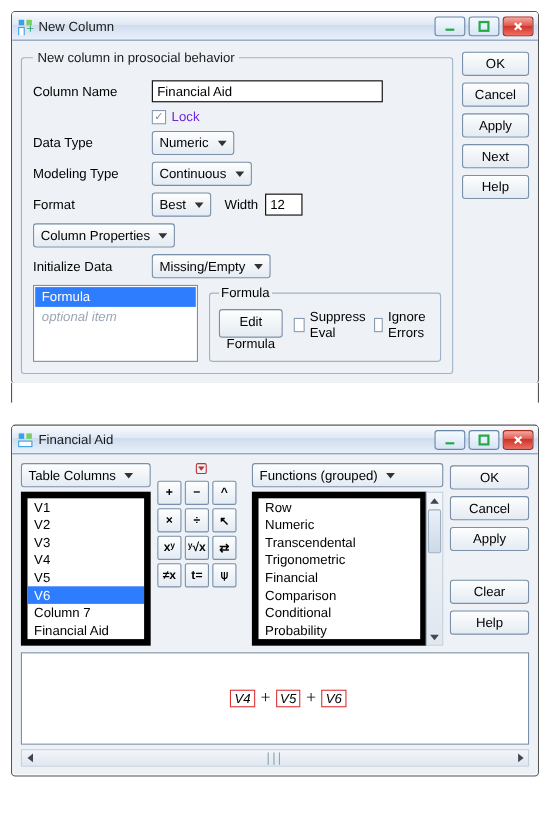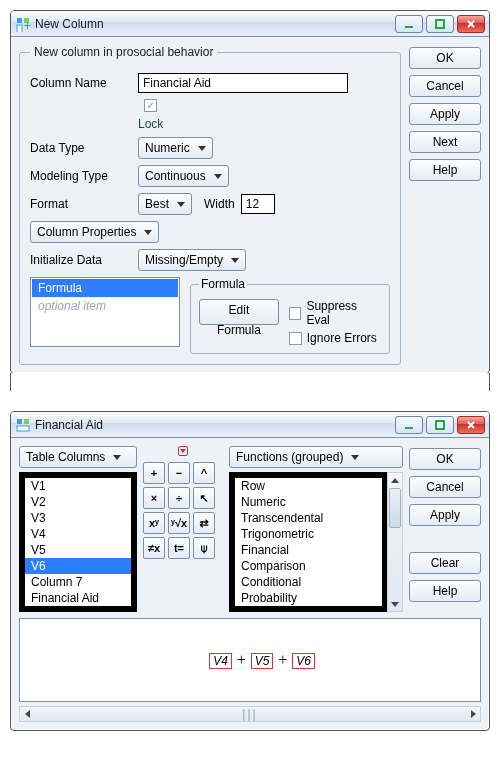--- a/index.html
+++ b/index.html
@@ -22,21 +22,21 @@
   fieldset.group { border:1px solid #9fb3c8; border-radius:3px; padding:8px 10px 10px; margin:0; }
   fieldset.group > legend { padding:0 4px; color:#1a1a1a; }
   .row { display:flex; align-items:center; gap:6px; margin:6px 0; }
   .lbl { width:102px; color:#000; }
   .textin { border:1px solid #000; padding:2px 4px; height:20px; background:#fff; }
   .select { display:flex; align-items:center; gap:4px; height:22px; border:1px solid #7a8fa8; border-radius:3px; background:linear-gradient(#fdfefe,#e4ebf3); padding:0 6px; }
   .select .tri { width:0;height:0;border-left:4px solid transparent;border-right:4px solid transparent;border-top:5px solid #333; margin-left:4px; }
   .chk { width:13px; height:13px; border:1px solid #8a9aae; background:#fff; display:inline-flex; align-items:center; justify-content:center; }
   .chk.on::after { content:"✓"; font-size:10px; color:#7a8fa8; }
   .chklabel { display:flex; align-items:center; gap:5px; }
-  .chklabel.dis { color:#14532d;flex-direction:column; }
+  .chklabel.dis { color:#6d28d9; }
   .listbox { border:1px solid #7a8fa8; background:#fff; height:70px; padding:1px; }
   .listbox .item { padding:2px 6px; }
   .listbox .item.sel { background:#2f7dff; color:#fff; }
   .listbox .item.ghost { color:#9aa6b3; font-style:italic; }
   .formulaarea { display:flex; gap:10px; }
   fieldset.inner { border:1px solid #9fb3c8; border-radius:3px; padding:8px; margin:0; }
   .tornpage { height:18px; background:
     radial-gradient(circle at 10% 100%, transparent 6px,#fff 7px),
     radial-gradient(circle at 30% 100%, transparent 8px,#fff 9px),
     radial-gradient(circle at 50% 100%, transparent 5px,#fff 6px),
@@ -157,21 +157,21 @@
             </div>
             <div class="formulaarea">
               <div class="listbox" style="width:150px">
                 <div class="item sel">Formula</div>
                 <div class="item ghost">optional item</div>
               </div>
               <fieldset class="inner" style="flex:1">
                 <legend>Formula</legend>
                 <div style="display:flex; gap:10px; align-items:flex-start">
                   <div class="btn" style="height:26px">Edit Formula</div>
-                  <div style="display:flex;flex-direction:column;gap:4px">
+                  <div style="display:flex;flex-direction:row;gap:4px">
                     <span class="chklabel">
                         <span class="chk"></span>
                         <span>Suppress Eval</span>
                       </span>
                     <span class="chklabel">
                         <span class="chk"></span>
                         <span>Ignore Errors</span>
                       </span>
                   </div>
                 </div>

